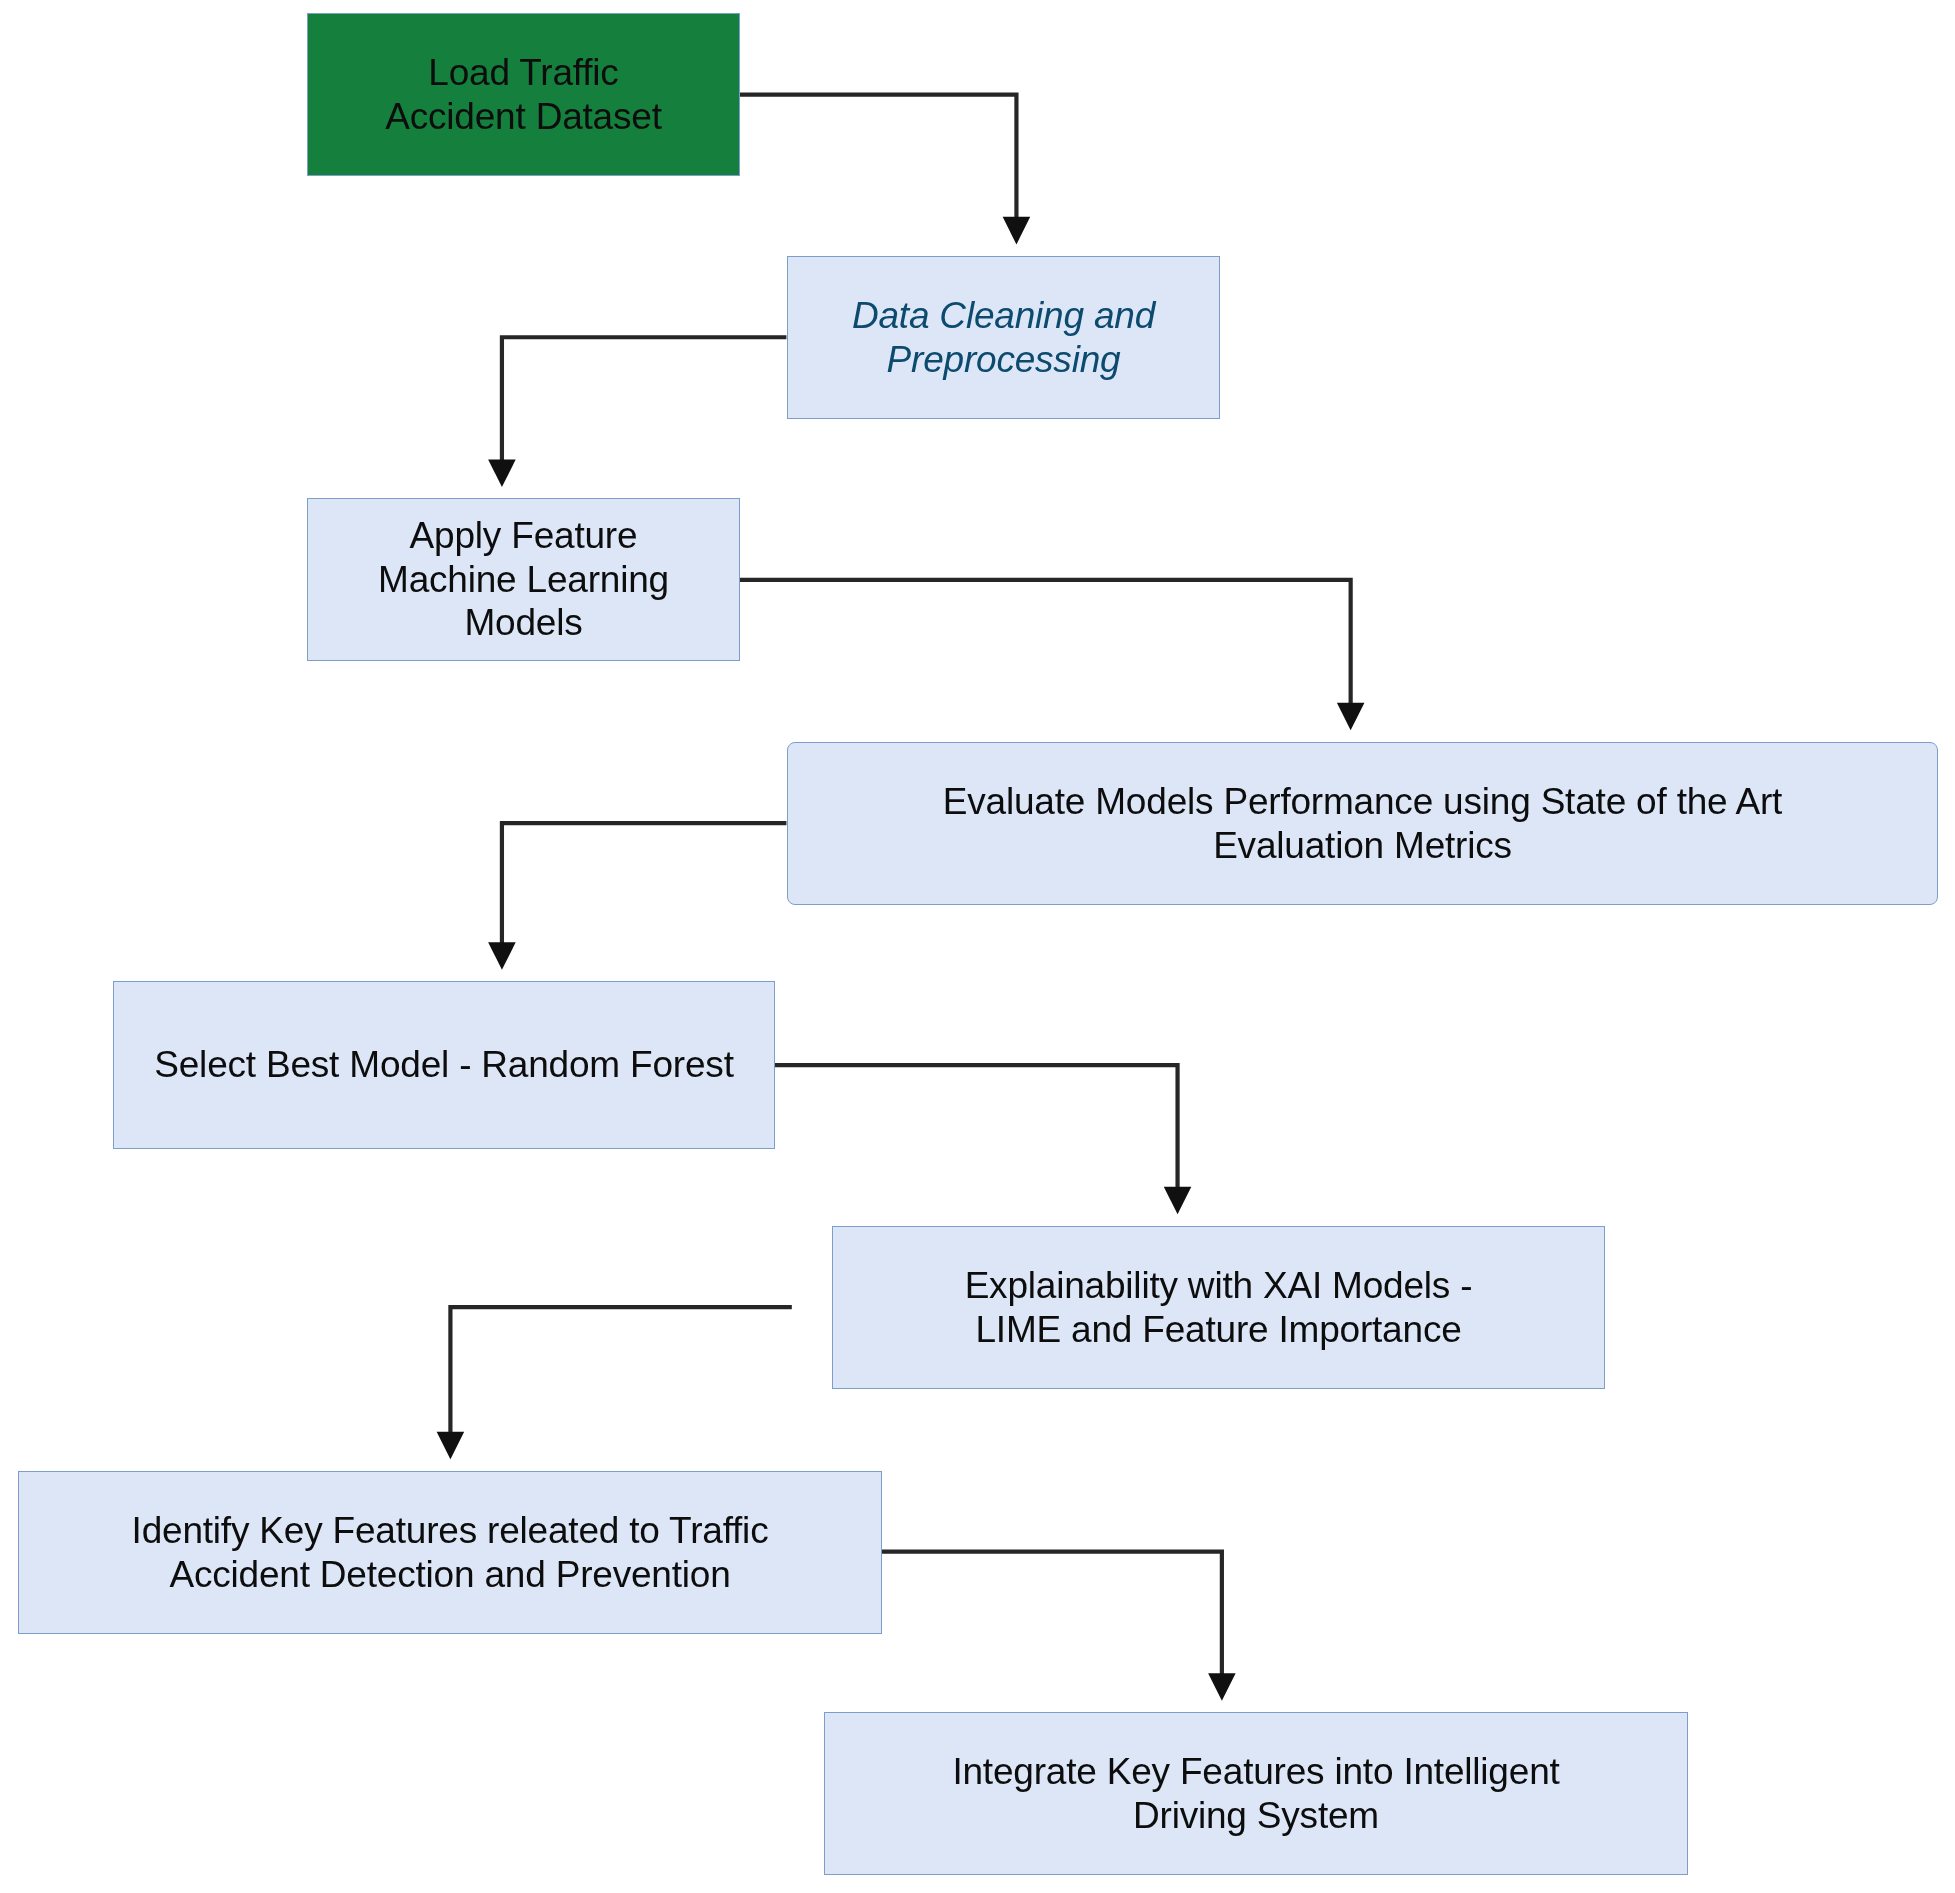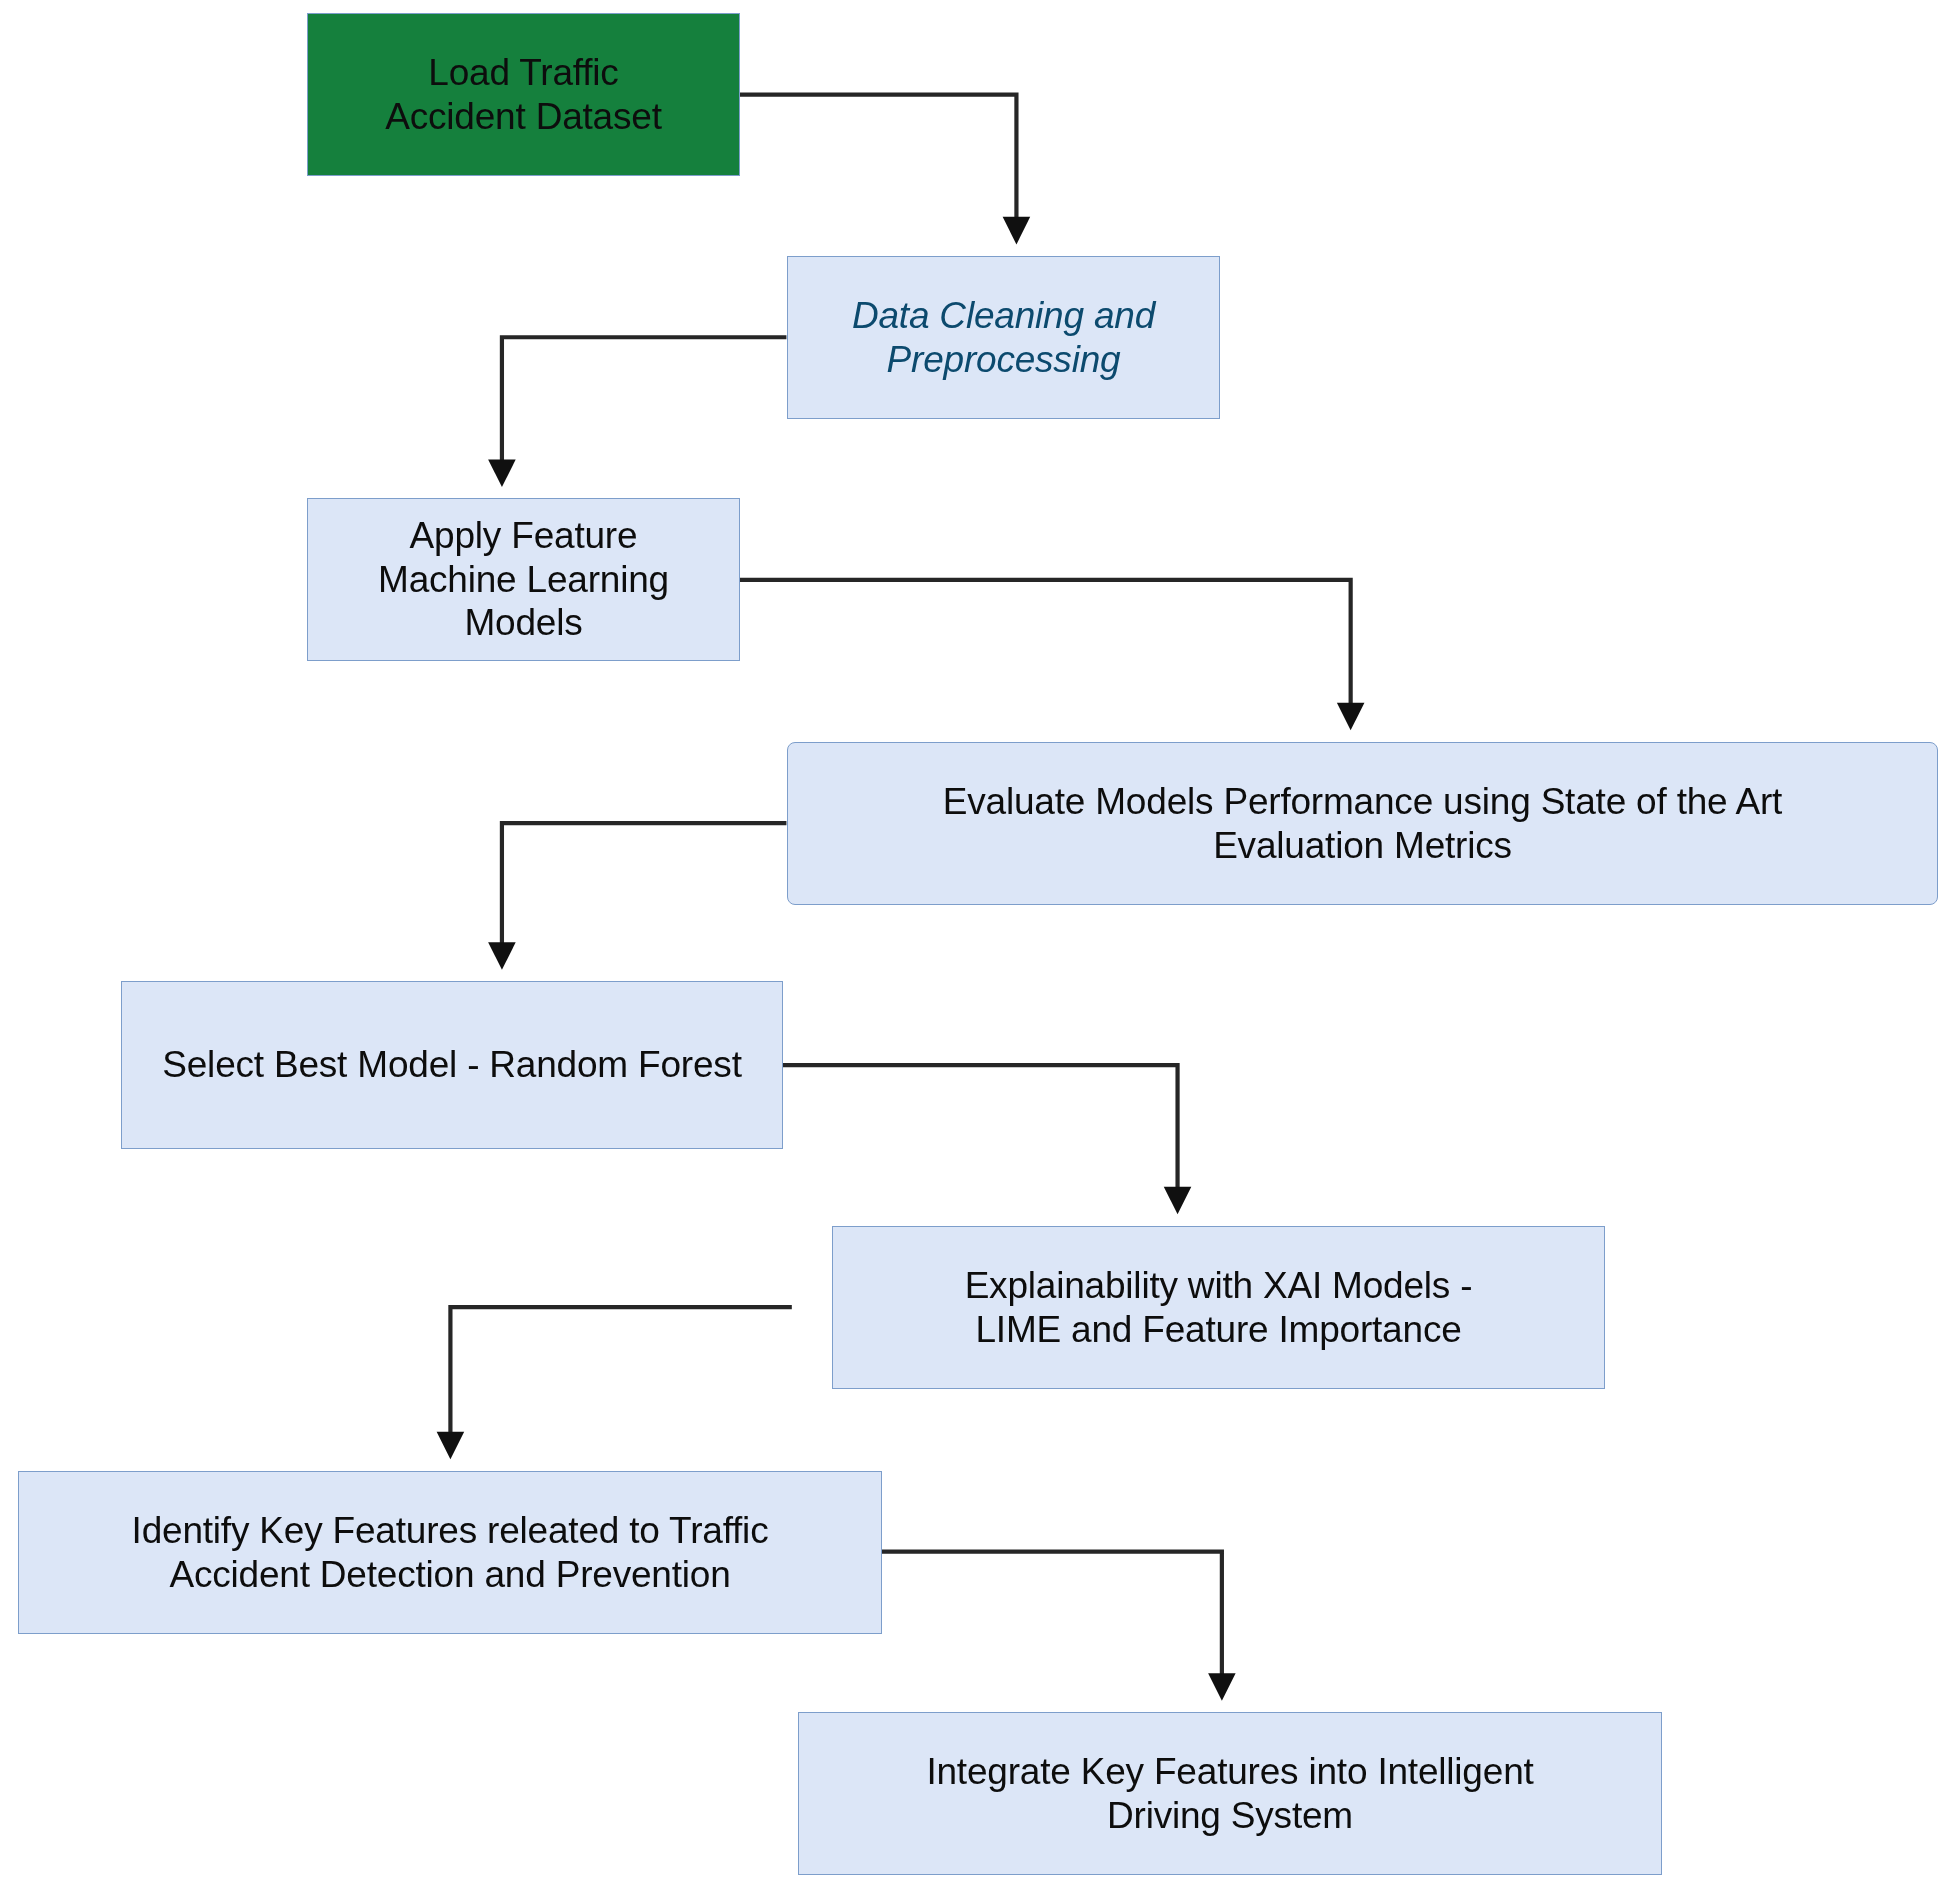--- a/index.html
+++ b/index.html
@@ -80,23 +80,23 @@
   <div id="nodes-layer">
       <div class="node-box" style="left: 307px; top: 13px; width: 433px; height: 163px; background: #15803d; border-color: rgb(125, 158, 203); color: rgb(13, 13, 13);"><span>Load Traffic
 Accident Dataset</span></div>
       <div class="node-box" style="left: 787px; top: 256px; width: 433px; height: 163px; background: rgb(220, 230, 247); border-color: rgb(125, 158, 203); color: #0c4a6e; font-style: italic;"><span>Data Cleaning and
 Preprocessing</span></div>
       <div class="node-box" style="left: 307px; top: 498px; width: 433px; height: 163px; background: rgb(220, 230, 247); border-color: rgb(125, 158, 203); color: rgb(13, 13, 13);"><span>Apply Feature
 Machine Learning
 Models</span></div>
       <div class="node-box" style="left: 787px; top: 742px; width: 1151px; height: 163px; background: rgb(220, 230, 247); border-color: rgb(125, 158, 203); color: rgb(13, 13, 13); border-radius: 8px;"><span>Evaluate Models Performance using State of the Art
 Evaluation Metrics</span></div>
-      <div class="node-box" style="left: 113px; top: 981px; width: 662px; height: 168px; background: rgb(220, 230, 247); border-color: rgb(125, 158, 203); color: rgb(13, 13, 13); margin-left: 8px;"><span>Select Best Model - Random Forest</span></div>
+      <div class="node-box" style="left: 113px; top: 981px; width: 662px; height: 168px; background: rgb(220, 230, 247); border-color: rgb(125, 158, 203); color: rgb(13, 13, 13);"><span>Select Best Model - Random Forest</span></div>
       <div class="node-box" style="left: 832px; top: 1226px; width: 773px; height: 163px; background: rgb(220, 230, 247); border-color: rgb(125, 158, 203); color: rgb(13, 13, 13);"><span>Explainability with XAI Models -
 LIME and Feature Importance</span></div>
       <div class="node-box" style="left: 18px; top: 1471px; width: 864px; height: 163px; background: rgb(220, 230, 247); border-color: rgb(125, 158, 203); color: rgb(13, 13, 13);"><span>Identify Key Features releated to Traffic
 Accident Detection and Prevention</span></div>
-      <div class="node-box" style="left: 798px; top: 1712px; width: 864px; height: 163px; background: rgb(220, 230, 247); border-color: rgb(125, 158, 203); color: rgb(13, 13, 13);"><span>Integrate Key Features into Intelligent
+      <div class="node-box" style="left: 824px; top: 1712px; width: 864px; height: 163px; background: rgb(220, 230, 247); border-color: rgb(125, 158, 203); color: rgb(13, 13, 13);"><span>Integrate Key Features into Intelligent
 Driving System</span></div>
     </div>
 
 </div>
 
 
 </body></html>

